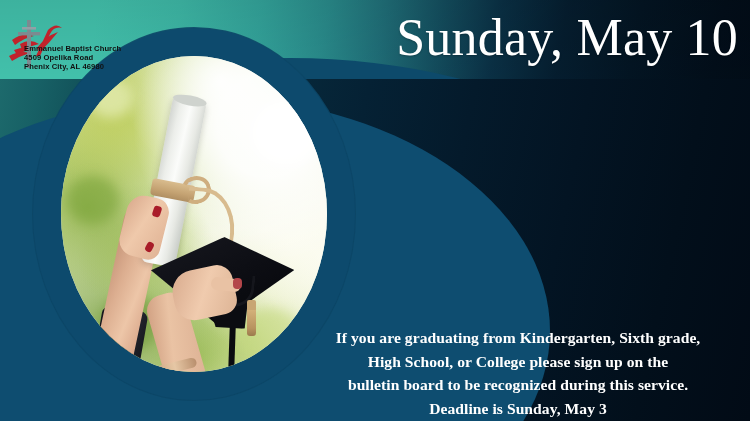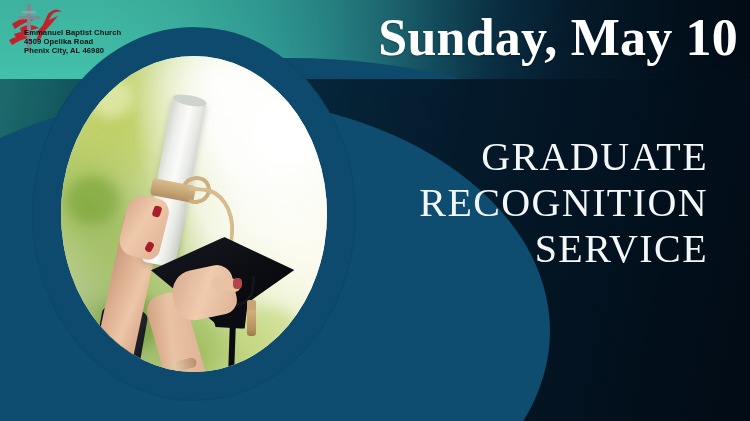--- a/index.html
+++ b/index.html
@@ -361,21 +361,21 @@
     height: 10px;
     background: linear-gradient(90deg, #c8a07c, #e6c7a5, #b98f6d);
     border-radius: 6px;
     transform: rotate(-14deg);
   }
 
   
   .logo {
     position: absolute;
     left: 6px;
-    top: 2px;
+    top: 18px;
     width: 150px;
     height: 56px;
     text-decoration: underline;
   }
   .logo-mark {
     position: absolute;
     left: 0; top: 0;
     width: 62px; height: 50px;
   }
   .logo-text {
@@ -390,21 +390,21 @@
     letter-spacing: 0.1px;
     white-space: nowrap;
   }
 
   
   .date-title {
     position: absolute;
     right: 12px;
     top: 4px;
     font-family: "Liberation Serif", serif;
-    font-weight: bold;
+    font-weight: normal;
     font-size: 52px;
     line-height: 68px;
     color: #ffffff;
     letter-spacing: 0.2px;
     text-align: center;
     white-space: nowrap;
     text-shadow: 0 1px 2px rgba(0,0,0,0.25);
   }
 
   .headline {
@@ -505,20 +505,21 @@
     </svg>
     <div class="logo-text">
       <div>Emmanuel Baptist Church</div>
       <div>4509 Opelika Road</div>
       <div>Phenix City, AL 46980</div>
     </div>
   </div>
 
   <div class="date-title">Sunday, May 10</div>
 
-  <div class="headline">
-    <span class="hl-line">GRADUATE</span>
-    <span class="hl-line">RECOGNITION</span>
-    <span class="hl-line">SERVICE</span>
+
+  <div class="body-copy">
+    <span class="bc-line">If you are graduating from Kindergarten, Sixth grade,</span>
+    <span class="bc-line">High School, or College please sign up on the</span>
+    <span class="bc-line">bulletin board to be recognized during this service.</span>
+    <span class="bc-line">Deadline is Sunday, May 3</span>
   </div>
 
-
 </div>
 
 </body></html>

